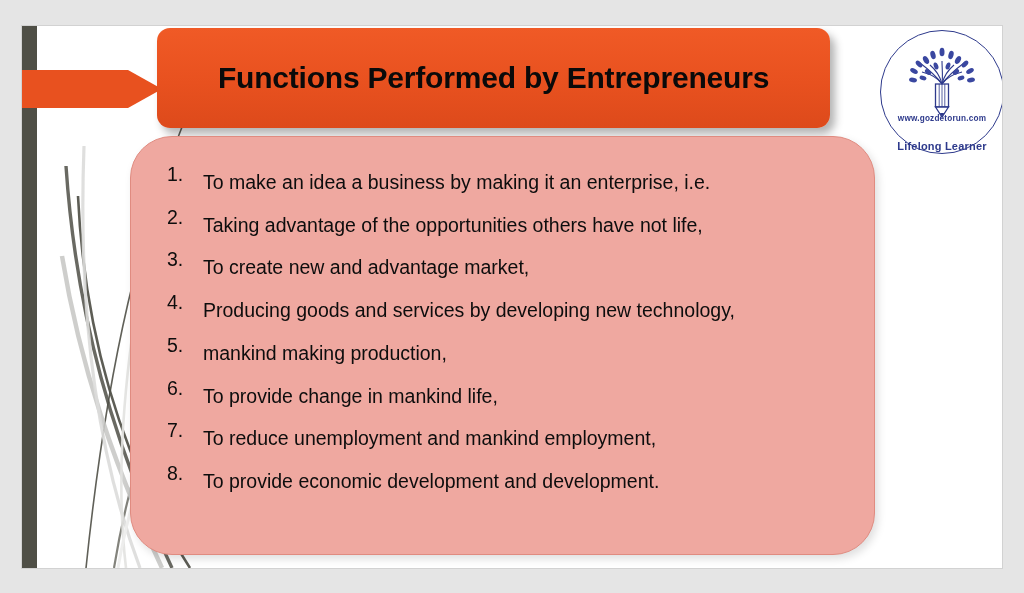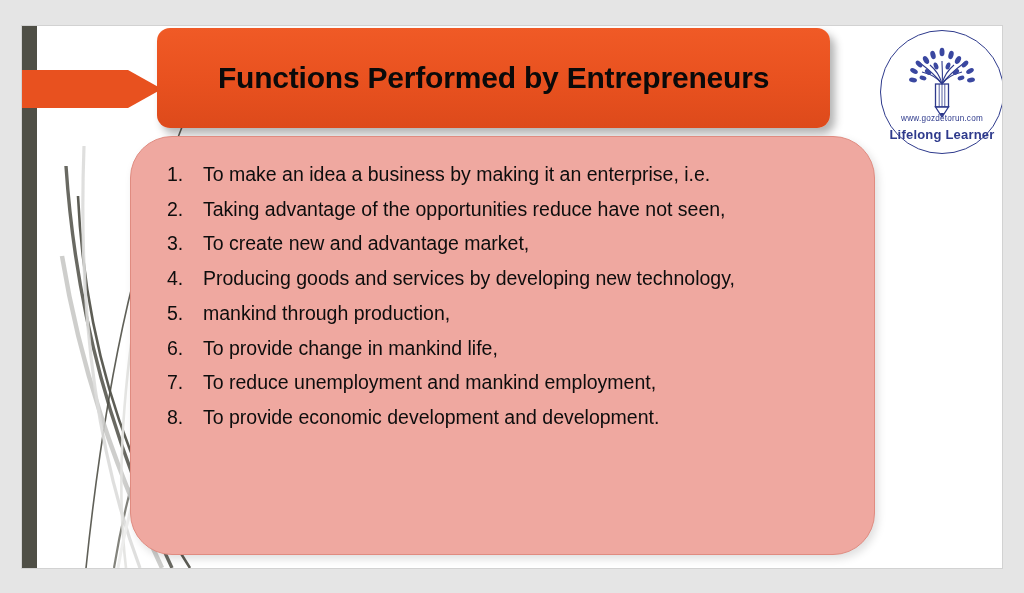--- a/index.html
+++ b/index.html
@@ -120,20 +120,21 @@
     line-height: 34.7px;
     font-family: "Liberation Sans", sans-serif;
   }
   .list-num {
     width: 36px;
     flex: 0 0 36px;
     text-align: left;
   }
   .list-text {
     flex: 1 1 auto;
+    margin-top: 8px;
   }
   .list-text .cont {
     display: block;
   }
 
   
   .logo {
     position: absolute;
     left: 858px;
     top: 4px;
@@ -151,32 +152,32 @@
     position: absolute;
     left: 0; top: 0;
   }
   .logo-url {
     position: absolute;
     left: 0;
     top: 84px;
     width: 124px;
     text-align: center;
     font-size: 8.2px;
-    font-weight: normal;
+    font-weight: bold;
     color: #2e3a8c;
     letter-spacing: 0.2px;
     font-family: "Liberation Sans", sans-serif;
   }
   .logo-tag {
     position: absolute;
     left: 0;
-    top: 97px;
+    top: 110px;
     width: 124px;
     text-align: center;
-    font-size: 13px;
+    font-size: 11px;
     font-weight: bold;
     color: #2e3a8c;
     letter-spacing: 0.2px;
     font-family: "Liberation Sans", sans-serif;
   }
 </style>
 </head>
 <body>
 
 <div id="stage">
@@ -212,42 +213,42 @@
         <li class="list-item">
           <span class="list-num">1.</span>
           <span class="list-text">
             <span>To make an idea a business by making it an enterprise, i.e.</span>
           </span>
         </li>
 
         <li class="list-item">
           <span class="list-num">2.</span>
           <span class="list-text">
-            <span> Taking advantage of the opportunities reduce have not seen,</span>
+            <span> Taking advantage of the opportunities others have not life,</span>
           </span>
         </li>
 
         <li class="list-item">
           <span class="list-num">3.</span>
           <span class="list-text">
             <span> To create new and advantage market,</span>
           </span>
         </li>
 
         <li class="list-item">
           <span class="list-num">4.</span>
           <span class="list-text">
             <span> Producing goods and services by developing new technology,</span>
           </span>
         </li>
 
         <li class="list-item">
           <span class="list-num">5.</span>
           <span class="list-text">
-            <span class="cont">mankind through production,</span>
+            <span class="cont">mankind making production,</span>
           </span>
         </li>
 
         <li class="list-item">
           <span class="list-num">6.</span>
           <span class="list-text">
             <span>To provide change in mankind life,</span>
           </span>
         </li>
 

